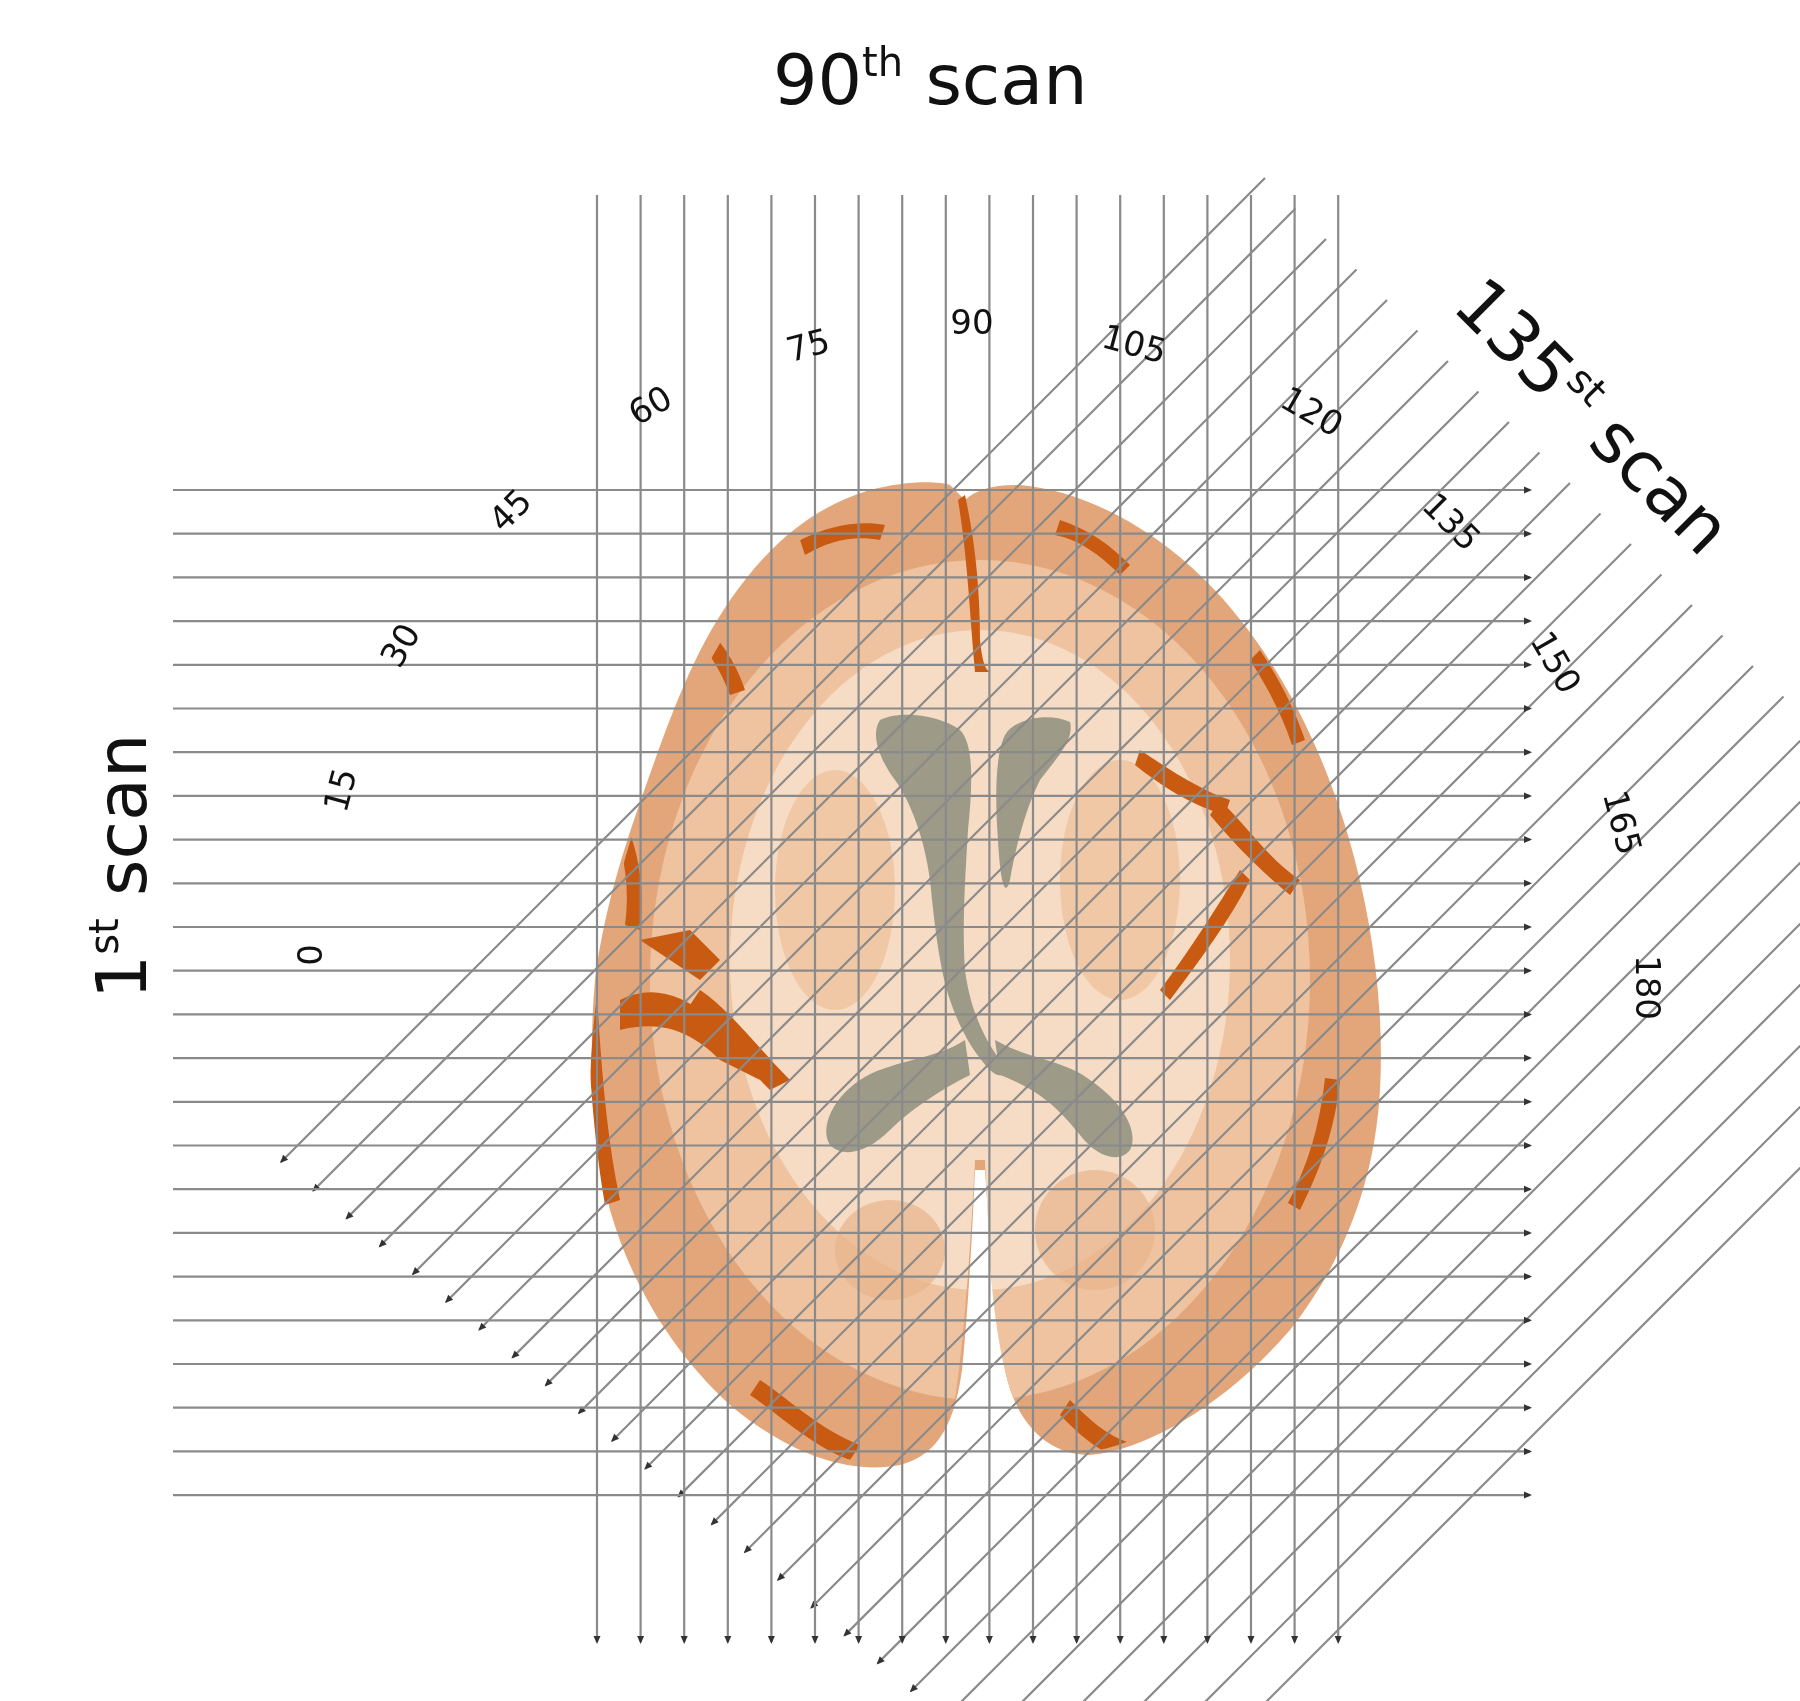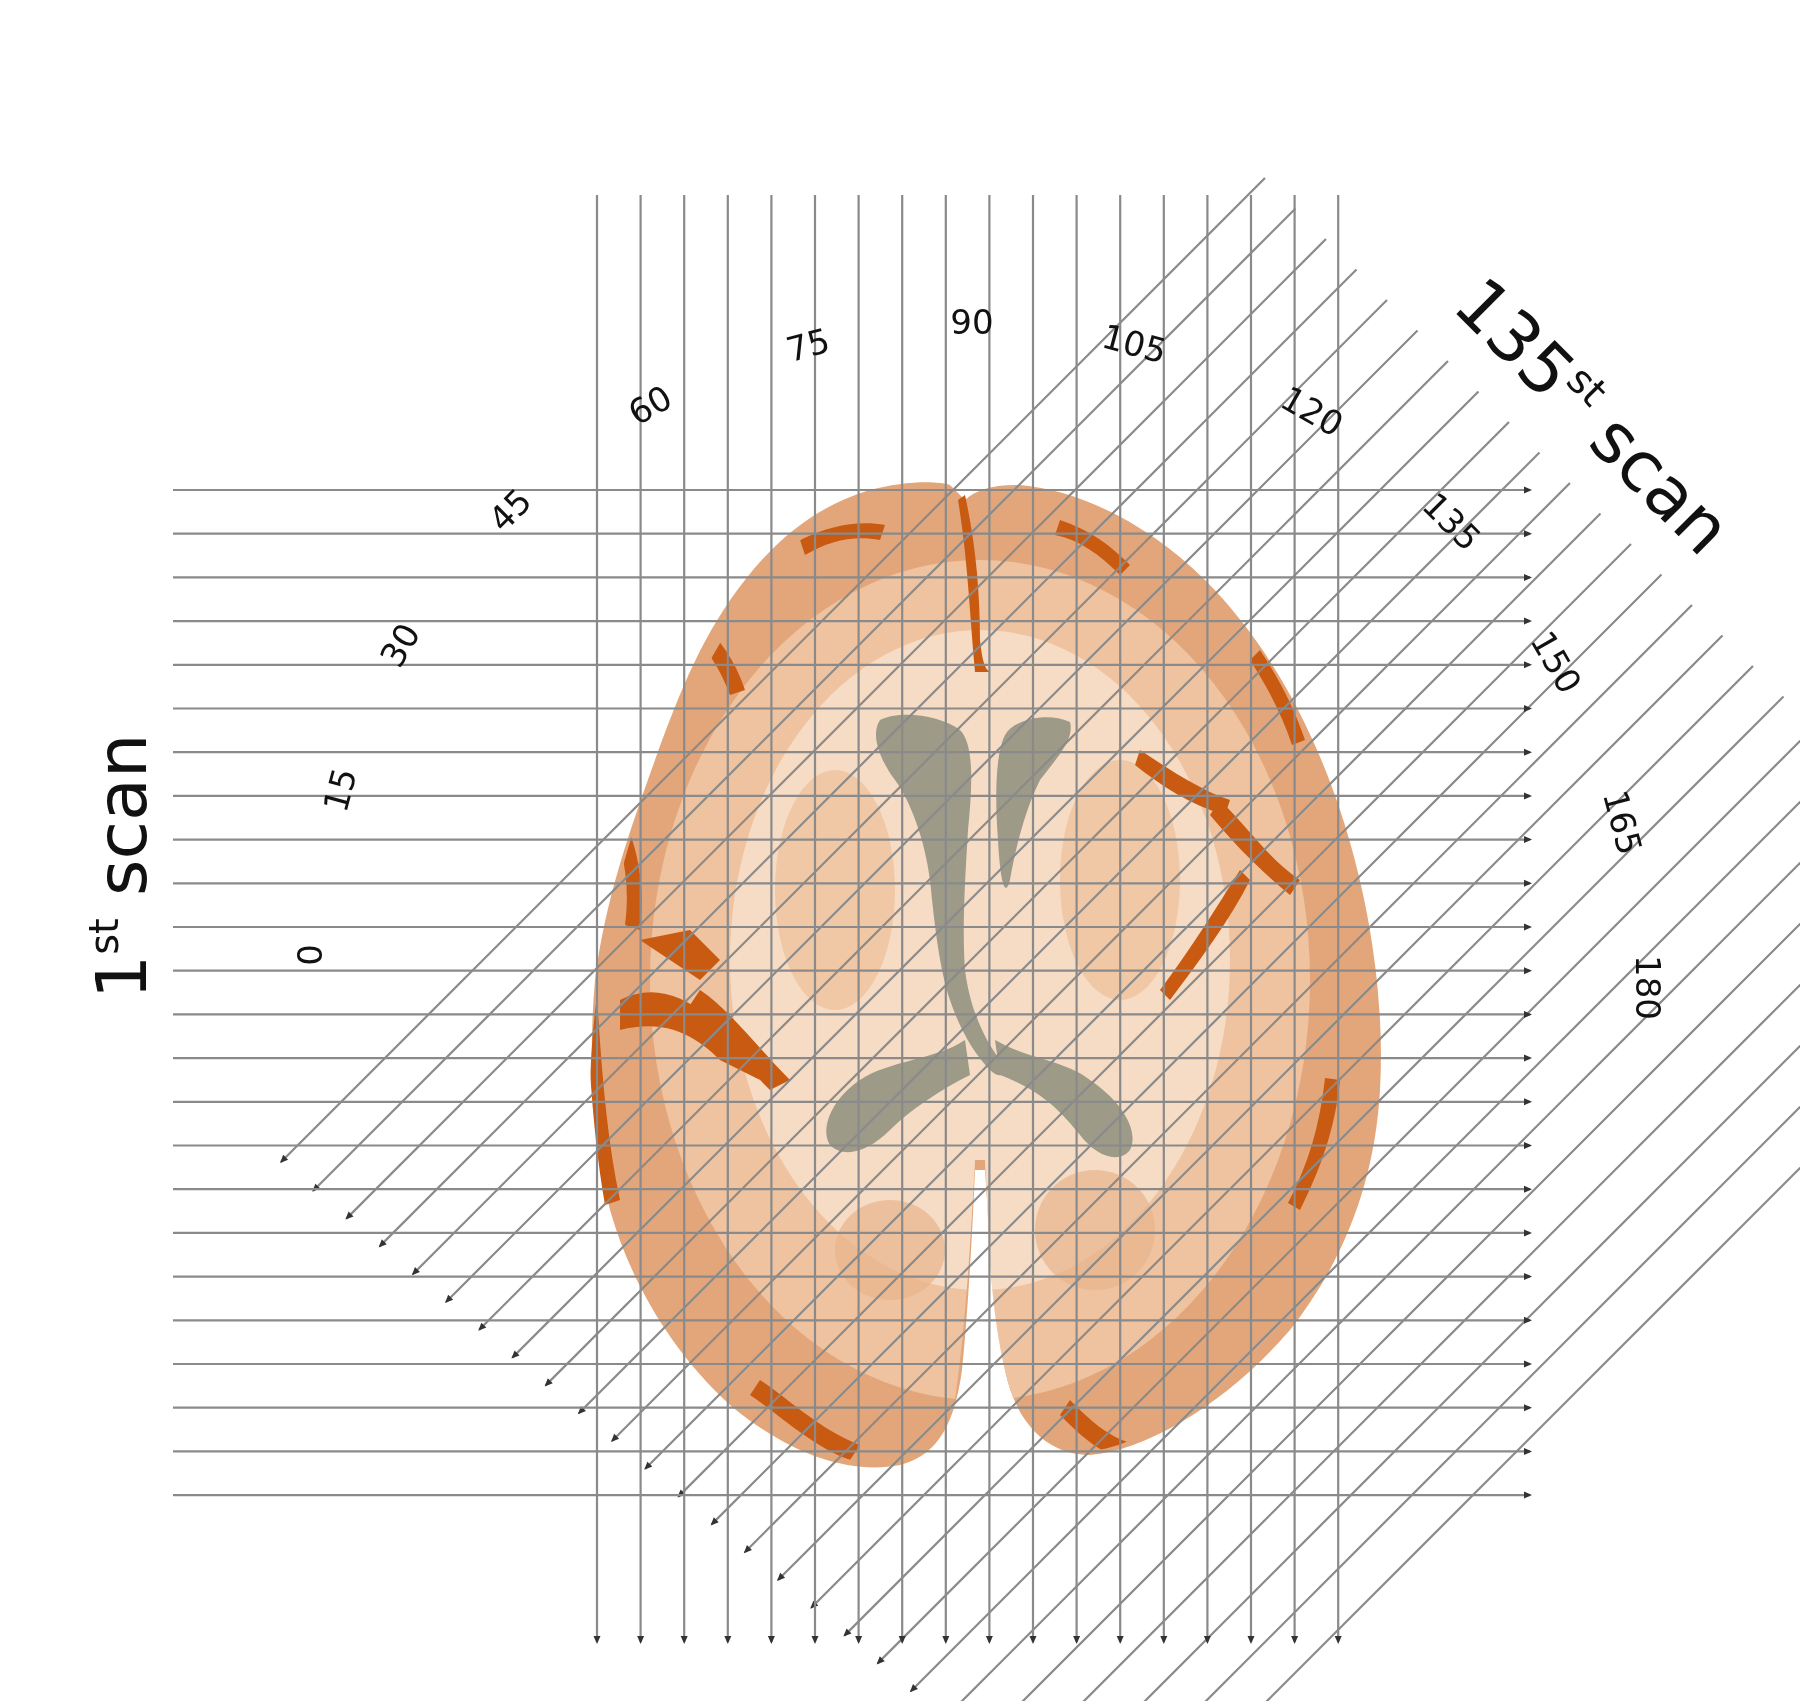--- a/index.html
+++ b/index.html
@@ -194,20 +194,24 @@
         <line x1="1251" y1="195" x2="1251" y2="1642" stroke="#8a8a8a" stroke-width="2.2"></line>
         <path d="M 0 0 L -8 -3.5 L -8 3.5 Z" fill="#333333" transform="translate(1251,1644) rotate(90)"></path>
         <line x1="1294.6" y1="195" x2="1294.6" y2="1642" stroke="#8a8a8a" stroke-width="2.2"></line>
         <path d="M 0 0 L -8 -3.5 L -8 3.5 Z" fill="#333333" transform="translate(1294.6,1644) rotate(90)"></path>
         <line x1="1338.2" y1="195" x2="1338.2" y2="1642" stroke="#8a8a8a" stroke-width="2.2"></line>
         <path d="M 0 0 L -8 -3.5 L -8 3.5 Z" fill="#333333" transform="translate(1338.2,1644) rotate(90)"></path>
       </g>
   </svg>
 
   
+  <div class="title" style="left:773px; top:42px;">
+    <span>90</span><sup>th</sup>
+    <span>scan</span>
+  </div>
 
   <div class="title" style="left:-20px; top:830px; transform: rotate(-90deg); transform-origin: center center; width:280px; text-align:center;">
     <span>1</span><sup>st</sup>
     <span>scan</span>
   </div>
 
   <div class="title" style="left:1420px; top:370px; transform: rotate(45deg); transform-origin: center center; width:330px; text-align:center;">
     <span>135</span><sup>st</sup>
     <span>scan</span>
   </div>

